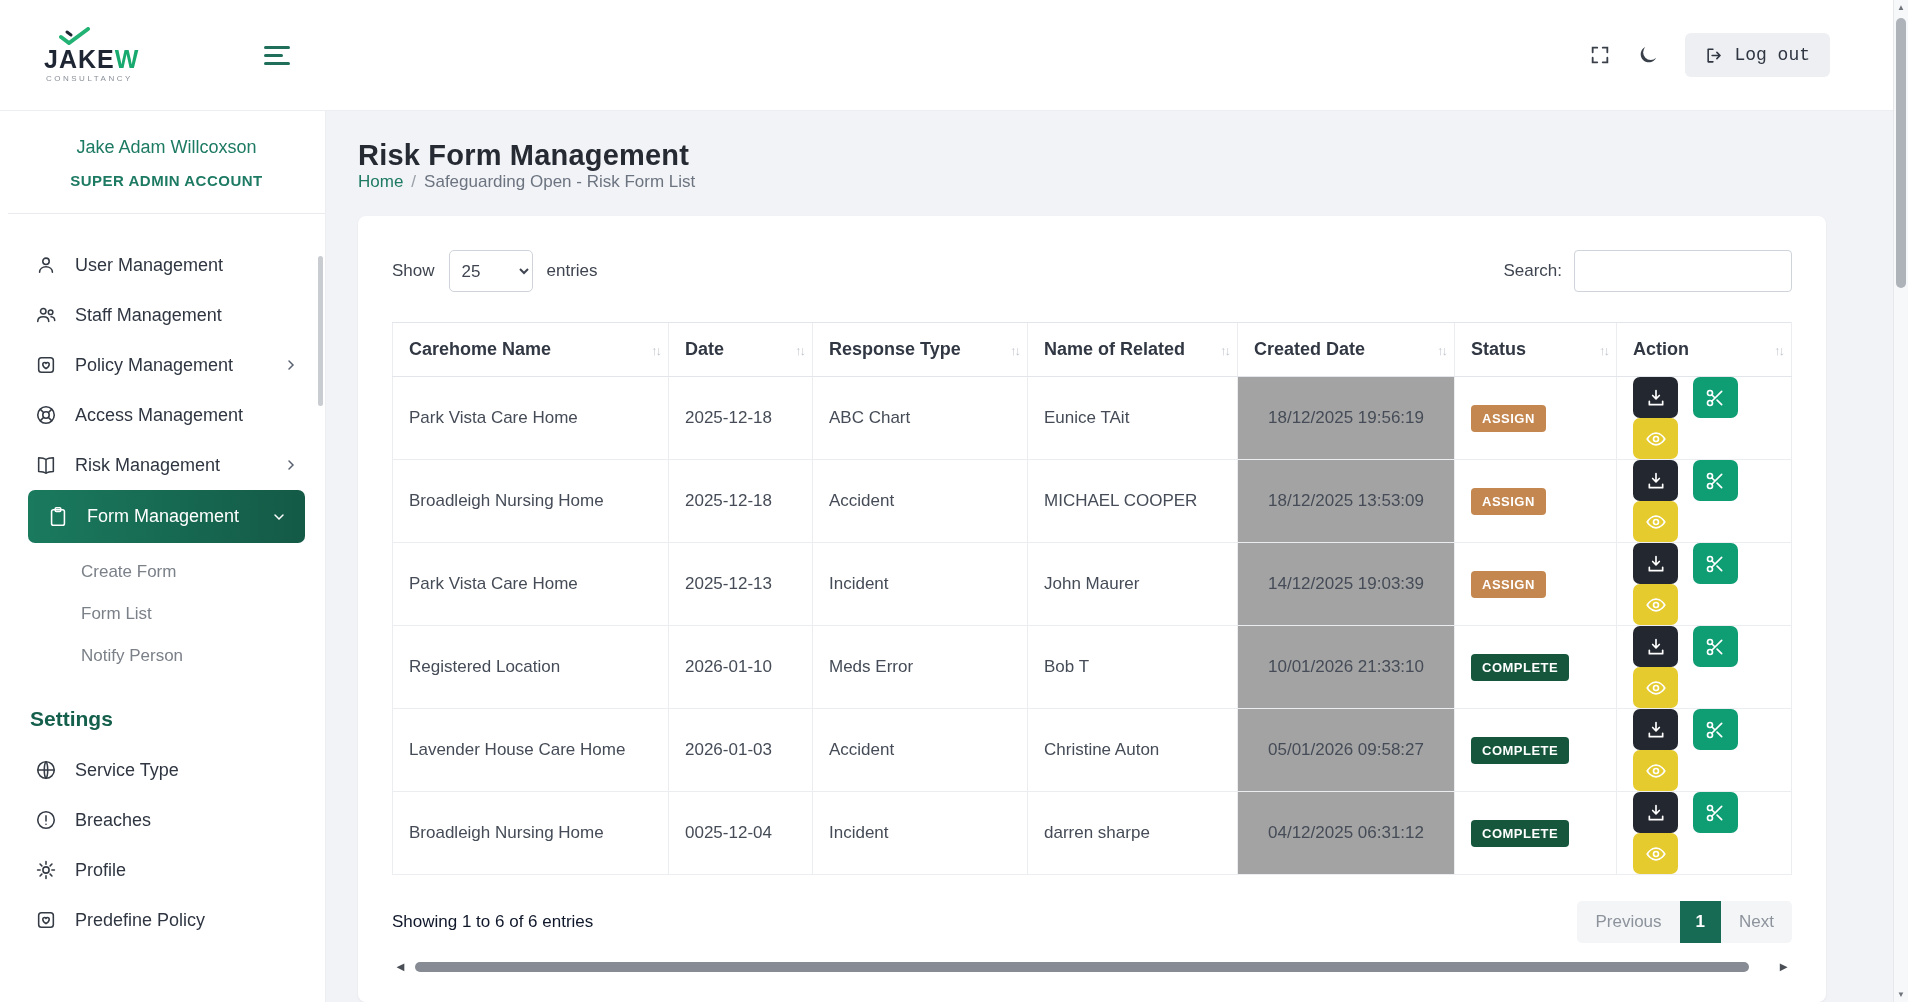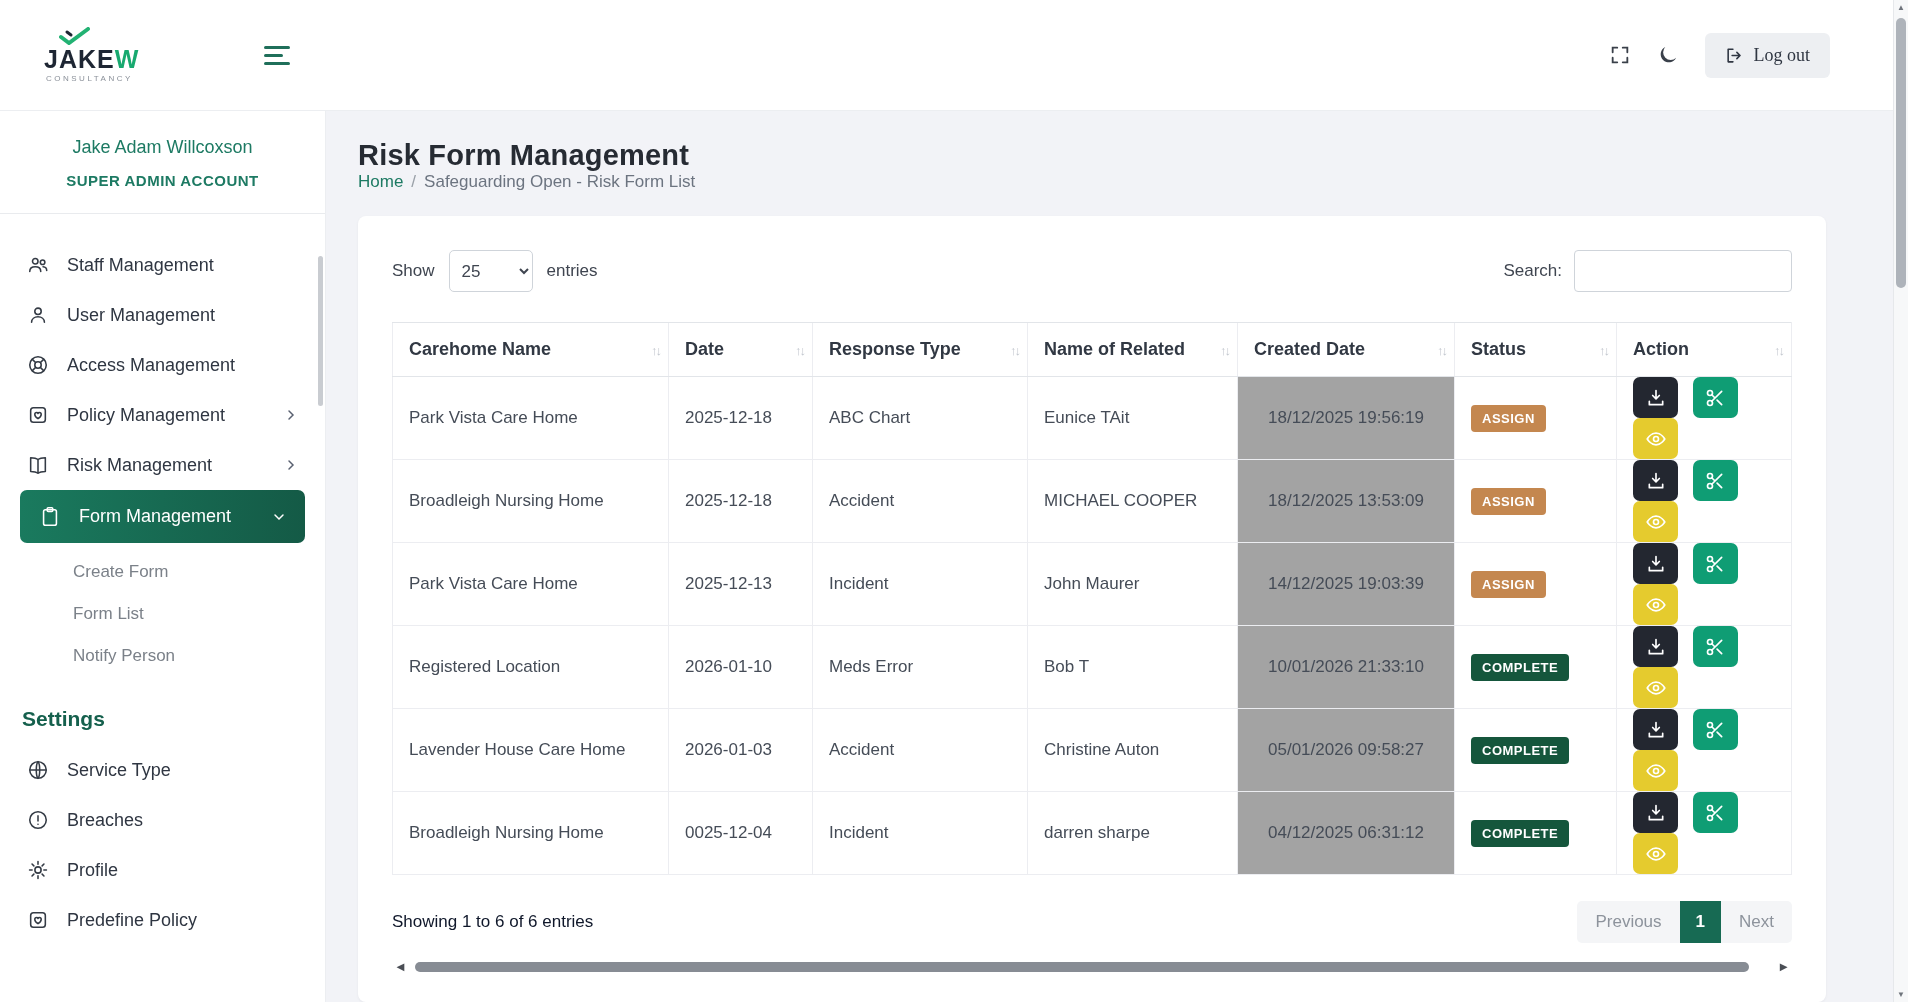--- a/index.html
+++ b/index.html
@@ -25,28 +25,28 @@
   .logo-tag { font-size:8px; color:#8a9099; letter-spacing:2.5px; margin-top:3px; margin-left:2px; }
   .hamburger { margin-left:auto; background:none; border:none; cursor:pointer; padding:6px; }
   .hamburger div { height:3px; background:#1f6f5a; border-radius:2px; margin:5px 0; }
   .hamburger .b1 { width:26px; } .hamburger .b2 { width:19px; } .hamburger .b3 { width:26px; }
 
   .topbar-right { margin-left:auto; display:flex; align-items:center; gap:26px; padding-right:78px; }
   .icon-btn { background:none; border:none; cursor:pointer; display:flex; align-items:center; }
   .logout-btn {
     display:flex; align-items:center; gap:10px; background:#edeff2; border:none;
     border-radius:6px; padding:12px 20px; font-size:18px; color:#2f3642;
-    font-family:Liberation Serif, serif; cursor:pointer;
+    font-family:Liberation Mono, monospace; cursor:pointer;
   }
 
   
   .body-row { flex:1; display:flex; min-height:0; }
 
   
-  .sidebar { width:326px; flex:0 0 326px; background:#fff; border-right:1px solid #eceef1; position:relative; }
+  .sidebar { width:326px; flex:0 0 326px; background:#fff; border-right:1px solid #eceef1; position:relative;padding-left:8px; }
   .user-block { text-align:center; padding:26px 10px 24px; border-bottom:1px solid #e9ebee; }
   .user-name { color:#1d7a63; font-size:18px; margin-bottom:14px; }
   .user-role { color:#1d7a63; font-size:15px; font-weight:bold; letter-spacing:.5px; }
 
   .menu { padding-top:26px; }
   .menu-item {
     display:flex; align-items:center; gap:17px; height:50px; padding:0 26px;
     font-size:18px; color:#2f3642; cursor:pointer;
   }
   .menu-item .mi-icon { width:24px; height:24px; display:flex; align-items:center; justify-content:center; color:#343b45; }
@@ -191,63 +191,63 @@
     <aside class="sidebar">
       <div class="user-block">
         <div class="user-name">Jake Adam Willcoxson</div>
         <div class="user-role">SUPER ADMIN ACCOUNT</div>
       </div>
 
       <nav class="menu">
         <div class="menu-item">
           <span class="mi-icon">
             <svg viewBox="0 0 24 24" fill="none" stroke="currentColor" stroke-width="1.7" stroke-linecap="round">
+                <circle cx="12" cy="8" r="3.5"></circle>
+                <path d="M5 20c0-3.9 3.1-6 7-6s7 2.1 7 6"></path>
+              </svg>
+          </span>
+          <span class="mi-label">User Management</span>
+        </div>
+
+        <div class="menu-item">
+          <span class="mi-icon">
+            <svg viewBox="0 0 24 24" fill="none" stroke="currentColor" stroke-width="1.7" stroke-linecap="round">
                 <circle cx="9" cy="8" r="3"></circle>
                 <path d="M3 19c0-3.3 2.7-5 6-5s6 1.7 6 5"></path>
                 <circle cx="17" cy="9" r="2.5"></circle>
                 <path d="M17.5 14c2.6.2 4 1.7 4 4"></path>
               </svg>
           </span>
           <span class="mi-label">Staff Management</span>
         </div>
 
         <div class="menu-item">
           <span class="mi-icon">
-            <svg viewBox="0 0 24 24" fill="none" stroke="currentColor" stroke-width="1.7" stroke-linecap="round">
-                <circle cx="12" cy="8" r="3.5"></circle>
-                <path d="M5 20c0-3.9 3.1-6 7-6s7 2.1 7 6"></path>
-              </svg>
-          </span>
-          <span class="mi-label">User Management</span>
+            <svg viewBox="0 0 24 24" fill="none" stroke="currentColor" stroke-width="1.7" stroke-linejoin="round">
+                <rect x="4" y="4" width="16" height="16" rx="3"></rect>
+                <path d="M12 16s-3.5-2.2-3.5-4.6c0-1.3 1-2.1 2-2.1.8 0 1.3.4 1.5 1 .2-.6.7-1 1.5-1 1 0 2 .8 2 2.1C15.5 13.8 12 16 12 16z"></path>
+              </svg>
+          </span>
+          <span class="mi-label">Policy Management</span>
+          <span class="mi-chevron">
+            <svg viewBox="0 0 24 24" fill="none" stroke="currentColor" stroke-width="2.2" stroke-linecap="round">
+                <path d="M9 6l6 6-6 6"></path>
+              </svg>
+          </span>
         </div>
 
         <div class="menu-item">
           <span class="mi-icon">
             <svg viewBox="0 0 24 24" fill="none" stroke="currentColor" stroke-width="1.7">
                 <circle cx="12" cy="12" r="9"></circle>
                 <circle cx="12" cy="12" r="3.5"></circle>
                 <path d="M5.6 5.6l4 4M14.4 14.4l4 4M18.4 5.6l-4 4M9.6 14.4l-4 4"></path>
               </svg>
           </span>
           <span class="mi-label">Access Management</span>
-        </div>
-
-        <div class="menu-item">
-          <span class="mi-icon">
-            <svg viewBox="0 0 24 24" fill="none" stroke="currentColor" stroke-width="1.7" stroke-linejoin="round">
-                <rect x="4" y="4" width="16" height="16" rx="3"></rect>
-                <path d="M12 16s-3.5-2.2-3.5-4.6c0-1.3 1-2.1 2-2.1.8 0 1.3.4 1.5 1 .2-.6.7-1 1.5-1 1 0 2 .8 2 2.1C15.5 13.8 12 16 12 16z"></path>
-              </svg>
-          </span>
-          <span class="mi-label">Policy Management</span>
-          <span class="mi-chevron">
-            <svg viewBox="0 0 24 24" fill="none" stroke="currentColor" stroke-width="2.2" stroke-linecap="round">
-                <path d="M9 6l6 6-6 6"></path>
-              </svg>
-          </span>
         </div>
 
         <div class="menu-item">
           <span class="mi-icon">
             <svg viewBox="0 0 24 24" fill="none" stroke="currentColor" stroke-width="1.7" stroke-linejoin="round">
                 <path d="M12 6c-1.5-1.3-3.8-2-8-2v15c4.2 0 6.5.7 8 2 1.5-1.3 3.8-2 8-2V4c-4.2 0-6.5.7-8 2z"></path>
                 <path d="M12 6v15"></path>
               </svg>
           </span>
           <span class="mi-label">Risk Management</span>

